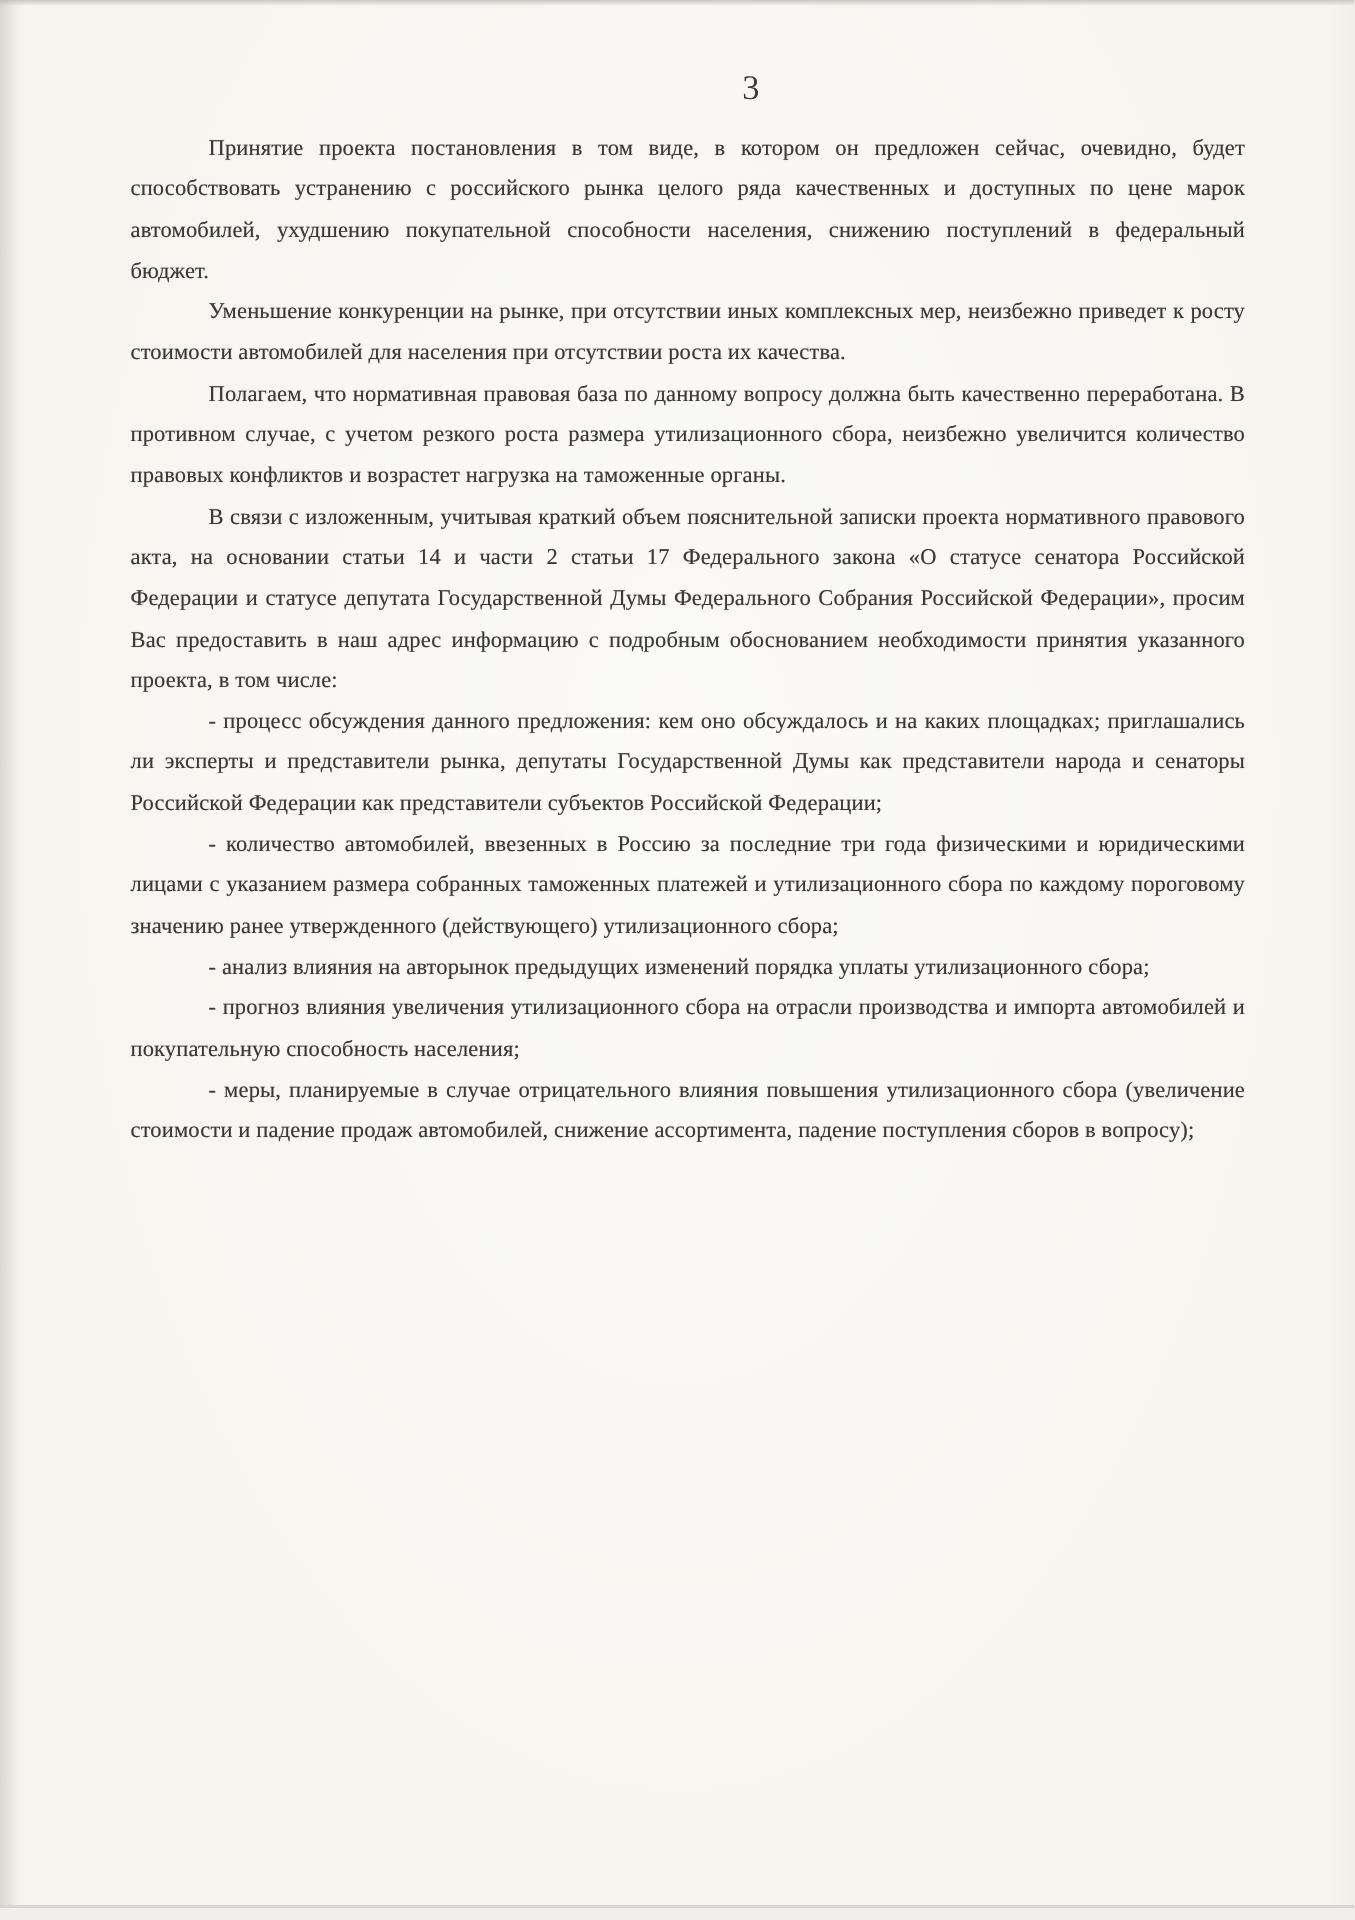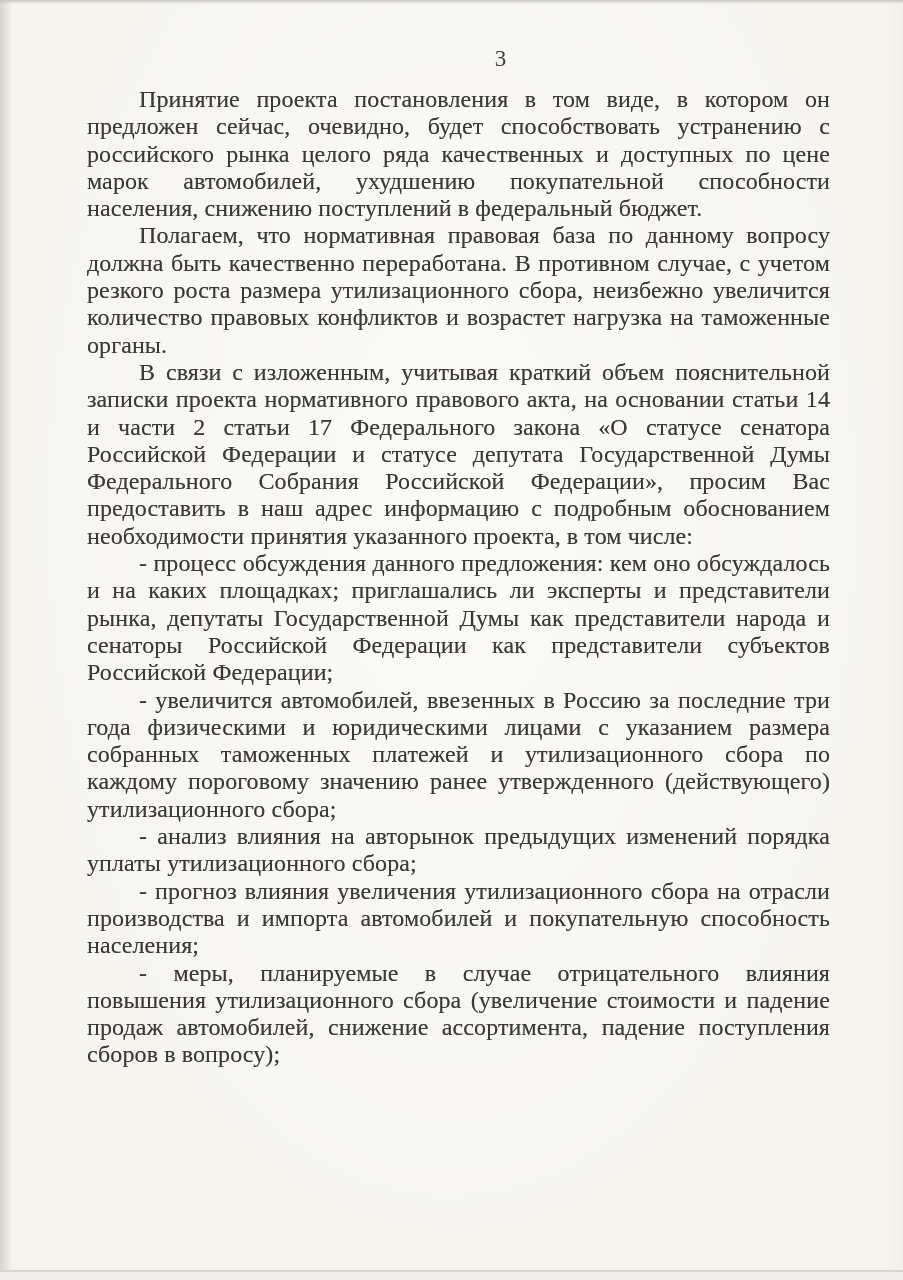--- a/index.html
+++ b/index.html
@@ -51,21 +51,21 @@
     text-align: center;
     text-indent: 84px; 
     font-size: 23px;
     color: #3d3b38;
   }
   .body-text {
     position: absolute;
     top: 86px;
     left: 87px;
     width: 743px;
-    font-size: 24px;
+    font-size: 15px;
     line-height: 27.3px;
     text-align: justify;
     color: #3b3936;
     text-shadow: 0 0 0.5px rgba(70,68,64,0.55); 
     letter-spacing: 0.1px;
   }
   .body-text p {
     margin: 0;
     padding: 0;
     text-indent: 52px;
@@ -75,24 +75,25 @@
 <body>
 
 <div class="scan-page">
   <div class="scan-edge-top"></div>
   <div class="scan-edge-left"></div>
 
   <div class="page-number">3</div>
 
   <div class="body-text">
     <p>Принятие проекта постановления в том виде, в котором он предложен сейчас, очевидно, будет способствовать устранению с российского рынка целого ряда качественных и доступных по цене марок автомобилей, ухудшению покупательной способности населения, снижению поступлений в федеральный бюджет.</p>
+    <p>Уменьшение конкуренции на рынке, при отсутствии иных комплексных мер, неизбежно приведет к росту стоимости автомобилей для населения при отсутствии роста их качества.</p>
     <p>Полагаем, что нормативная правовая база по данному вопросу должна быть качественно переработана. В противном случае, с учетом резкого роста размера утилизационного сбора, неизбежно увеличится количество правовых конфликтов и возрастет нагрузка на таможенные органы.</p>
     <p>В связи с изложенным, учитывая краткий объем пояснительной записки проекта нормативного правового акта, на основании статьи 14 и части 2 статьи 17 Федерального закона «О статусе сенатора Российской Федерации и статусе депутата Государственной Думы Федерального Собрания Российской Федерации», просим Вас предоставить в наш адрес информацию с подробным обоснованием необходимости принятия указанного проекта, в том числе:</p>
     <p>- процесс обсуждения данного предложения: кем оно обсуждалось и на каких площадках; приглашались ли эксперты и представители рынка, депутаты Государственной Думы как представители народа и сенаторы Российской Федерации как представители субъектов Российской Федерации;</p>
-    <p>- увеличится автомобилей, ввезенных в Россию за последние три года физическими и юридическими лицами с указанием размера собранных таможенных платежей и утилизационного сбора по каждому пороговому значению ранее утвержденного (действующего) утилизационного сбора;</p>
+    <p>- количество автомобилей, ввезенных в Россию за последние три года физическими и юридическими лицами с указанием размера собранных таможенных платежей и утилизационного сбора по каждому пороговому значению ранее утвержденного (действующего) утилизационного сбора;</p>
     <p>- анализ влияния на авторынок предыдущих изменений порядка уплаты утилизационного сбора;</p>
     <p>- прогноз влияния увеличения утилизационного сбора на отрасли производства и импорта автомобилей и покупательную способность населения;</p>
     <p>- меры, планируемые в случае отрицательного влияния повышения утилизационного сбора (увеличение стоимости и падение продаж автомобилей, снижение ассортимента, падение поступления сборов в вопросу);</p>
   </div>
 
   <div class="scan-edge-bottom-line"></div>
   <div class="scan-edge-bottom-fill"></div>
 </div>
 
 </body></html>

